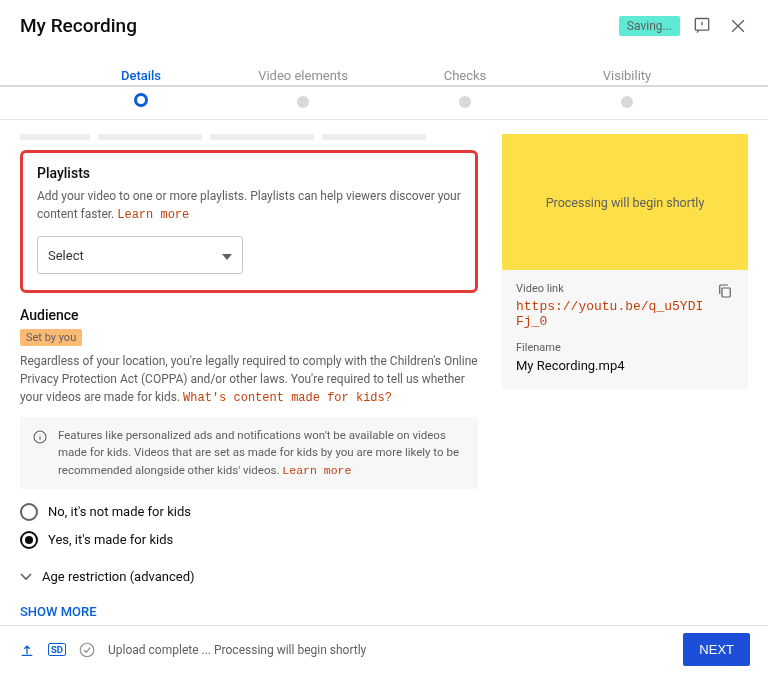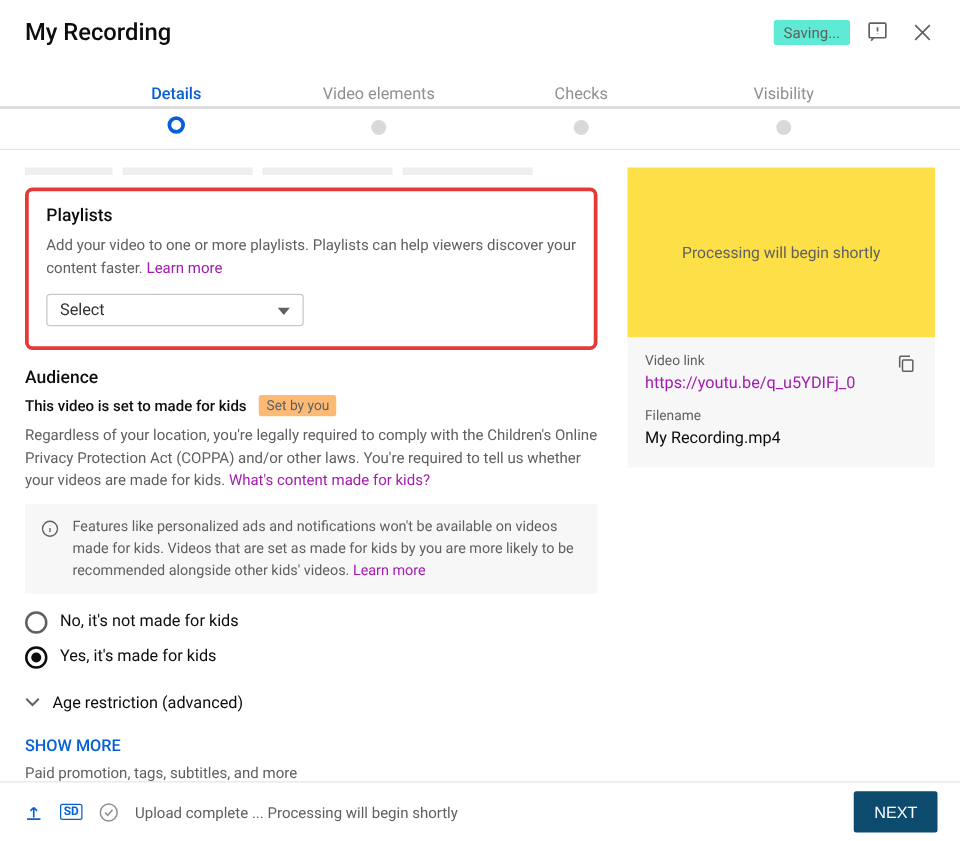--- a/index.html
+++ b/index.html
@@ -96,25 +96,25 @@
   .card-title {
     font-size: 14px;
     font-weight: 500;
     margin-bottom: 6px;
   }
   .card-desc {
     font-size: 12px;
     color: #606060;
     line-height: 1.5;
   }
-  .link { color: #a21caf; cursor: pointer; }
+  .link { color: #c2410c; cursor: pointer; font-family: Liberation Mono, monospace; }
   .select-box {
     margin-top: 12px;
     width: 206px;
-    height: 26px;
+    height: 38px;
     border: 1px solid #c7c7c7;
     border-radius: 3px;
     display: flex;
     align-items: center;
     justify-content: space-between;
     padding: 0 10px;
     font-size: 13px;
     color: #333;
     cursor: pointer;
   }
@@ -198,21 +198,21 @@
     border-top: 1px solid #e5e5e5;
     height: 48px;
     display: flex;
     align-items: center;
     padding: 0 18px;
     gap: 12px;
     background: #fff;
   }
   .footer-text { font-size: 12px; color: #606060; flex: 1; }
   .next-btn {
-    background: #0c4a6e;
+    background: #1d4ed8;
     color: #fff;
     border: none;
     font-size: 13px;
     font-weight: 500;
     padding: 9px 16px;
     border-radius: 2px;
     cursor: pointer;
     text-align: right;
   }
   .footer-icon { color: #065fd4; width: 18px; display: flex; align-items: center; justify-content: center; }
@@ -289,21 +289,20 @@
           <svg width="10" height="6" viewBox="0 0 10 6">
               <path d="M0 0l5 6 5-6z" fill="#606060"></path>
             </svg>
         </span>
       </div>
     </div>
 
     <div class="audience">
       <div class="aud-title">Audience</div>
       <div class="aud-row">
-        <span class="aud-set">This video is set to made for kids</span>
         <span class="badge-grey">Set by you</span>
       </div>
       <div class="card-desc">
         <span>Regardless of your location, you're legally required to comply with the Children's Online Privacy Protection Act (COPPA) and/or other laws. You're required to tell us whether your videos are made for kids. </span><span class="link">What's content made for kids?</span>
       </div>
       <div class="info-box">
         <div class="info-icon">
           <svg viewBox="0 0 24 24" width="16" height="16" fill="none" stroke="#606060" stroke-width="1.6">
               <circle cx="12" cy="12" r="9"></circle>
               <path d="M12 8v.5M12 11v5"></path>

